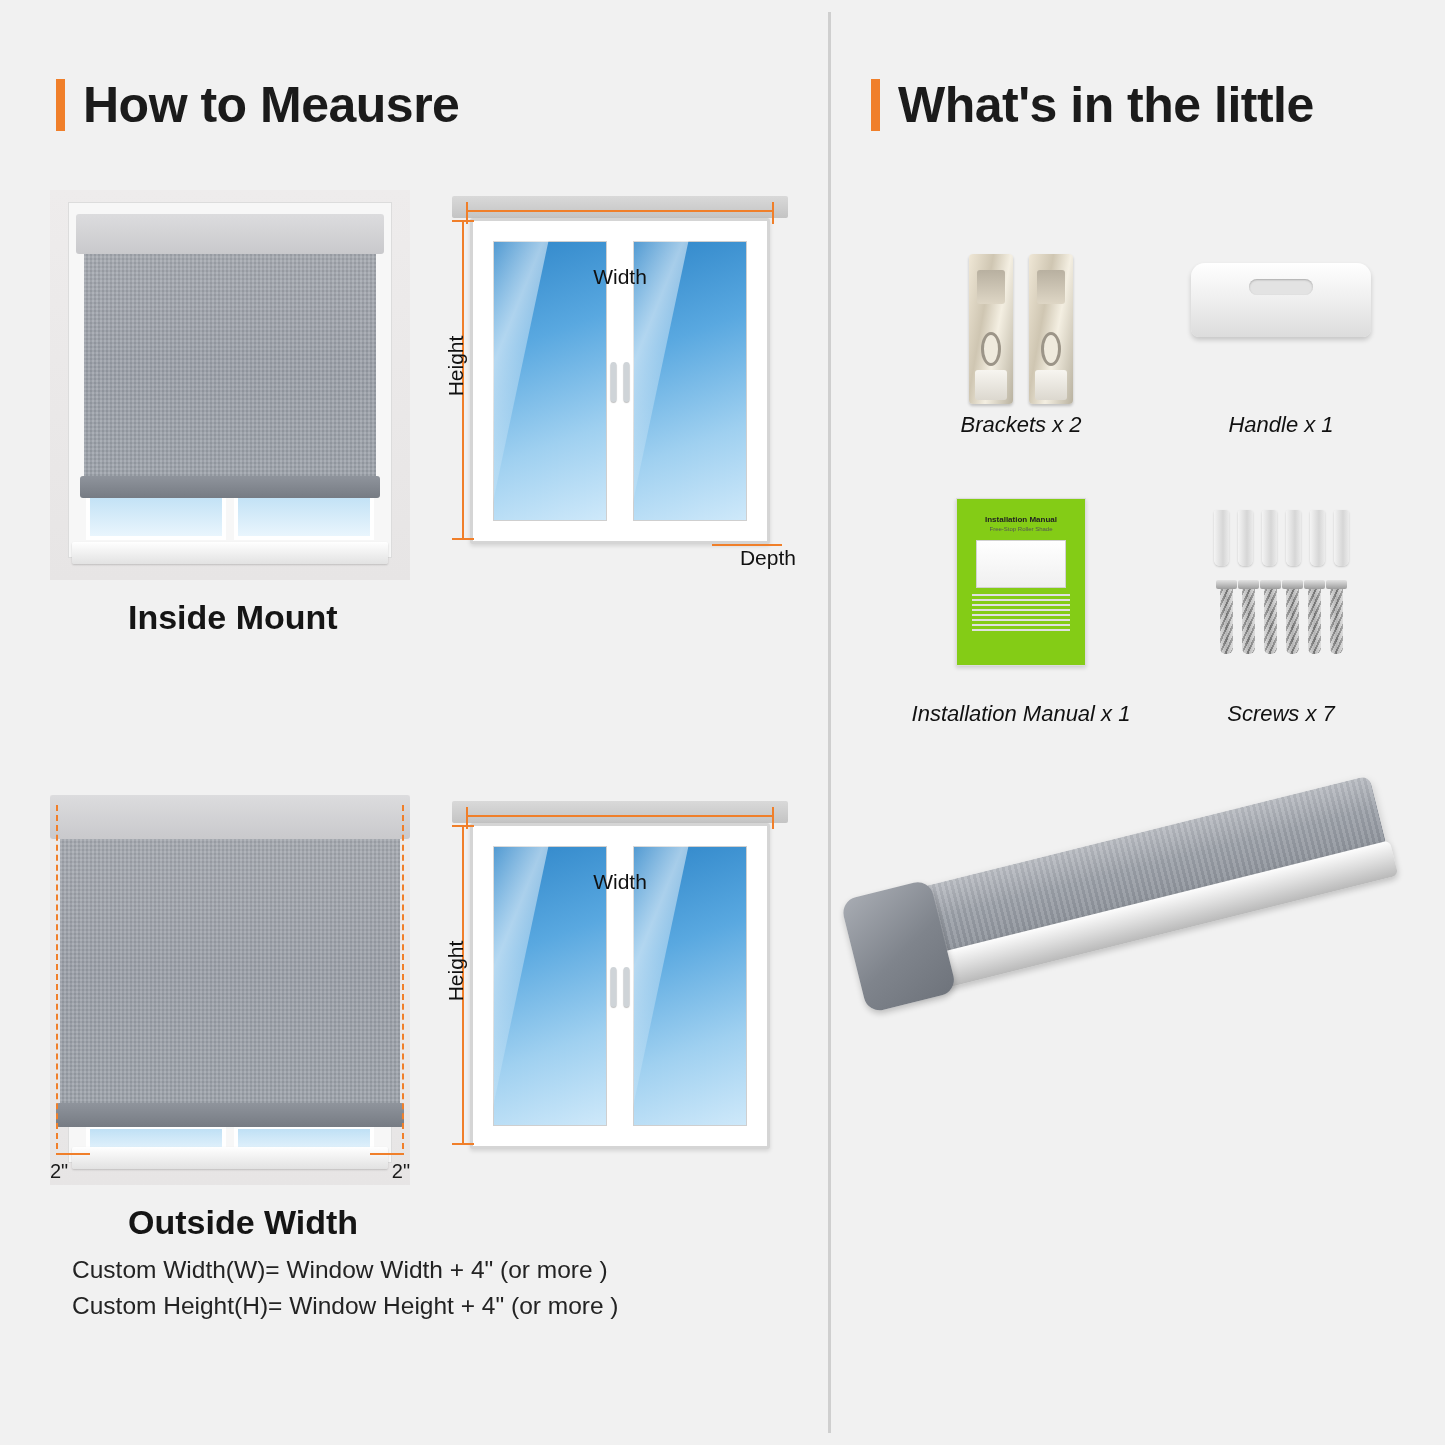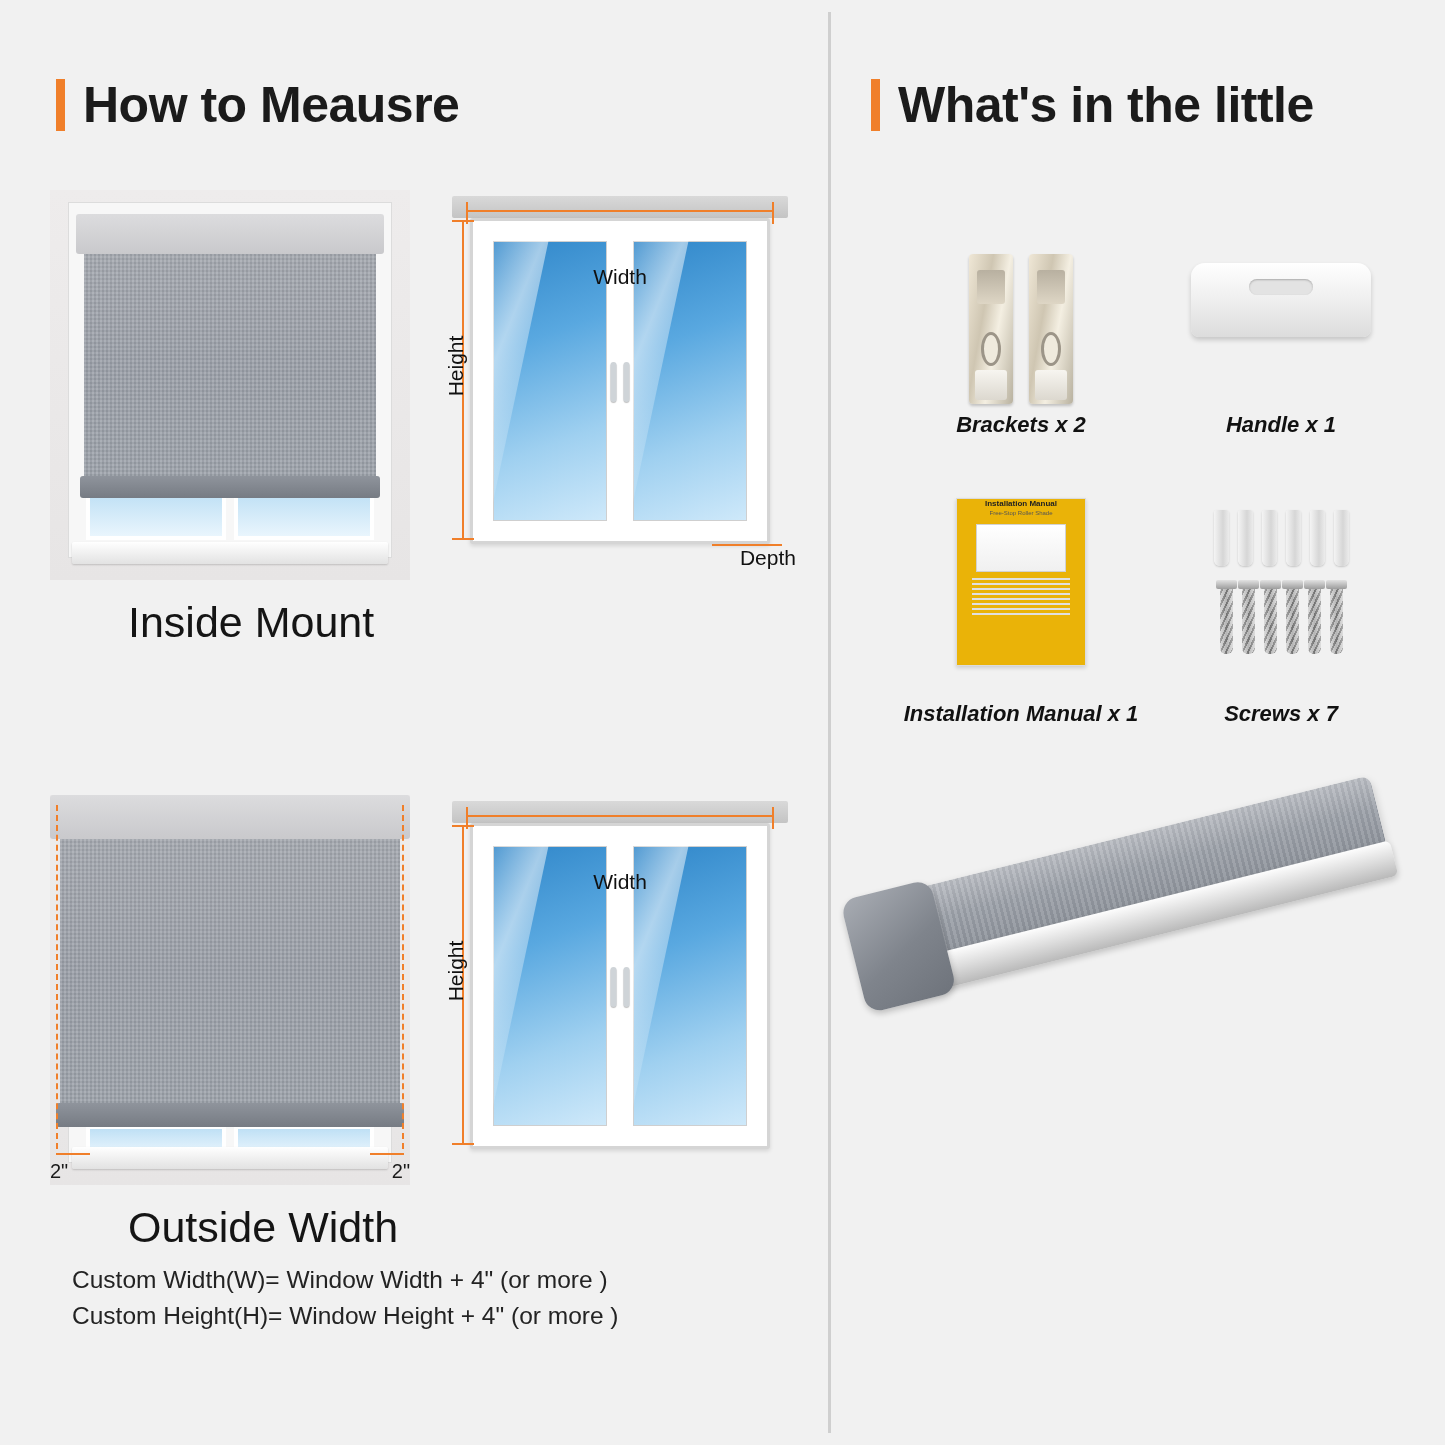--- a/index.html
+++ b/index.html
@@ -247,23 +247,23 @@
   }
   .lbl-width { top: 35px; left: 50%; transform: translateX(-50%); margin-top: 40px; }
   .lbl-height {
     left: 4px; top: 45%;
     writing-mode: vertical-rl;
     transform: rotate(180deg) translateY(50%);
   }
   .lbl-depth { right: 4px; bottom: 10px; }
 
   .mount-title {
-    font-size: 43px;
+    font-size: 34px;
     margin: 18px 0 10px 78px;
-    font-weight: normal;
+    font-weight: bold;
     color: #151515;
   }
   .mount-lines {
     margin-left: 22px;
     font-size: 24.5px;
     line-height: 1.48;
     color: #232323;
   }
 
   
@@ -275,21 +275,21 @@
   }
   .pack-row {
     display: flex;
   }
   .pack-cell {
     width: 260px;
     text-align: center;
   }
   .pack-cap {
     font-size: 22px;
-    font-weight: bold;
+    font-weight: normal;
     font-style: italic;
     color: #111;
     margin-top: 12px;
     white-space: nowrap;
   }
 
   
   .brackets {
     height: 200px;
     display: flex;
@@ -361,24 +361,24 @@
   
   .manual-wrap {
     height: 215px;
     display: flex;
     justify-content: center;
     align-items: center;
   }
   .manual {
     width: 130px;
     height: 168px;
-    background: #eab308;
+    background: #84cc16;
     border: 1px solid #dcdcdc;
     box-shadow: 0 2px 4px rgba(0,0,0,.15);
-    padding: 0 9px;
+    padding: 16px 9px;
     box-sizing: border-box;
     font-size: 7px;
     color: #555;
     text-align: center;
   }
   .manual .m-title { font-weight: bold; font-size: 8px; color: #222; }
   .manual .m-sub { font-size: 6px; margin-top: 2px; }
   .manual .m-pic {
     margin: 8px auto 6px;
     width: 88px; height: 46px;

